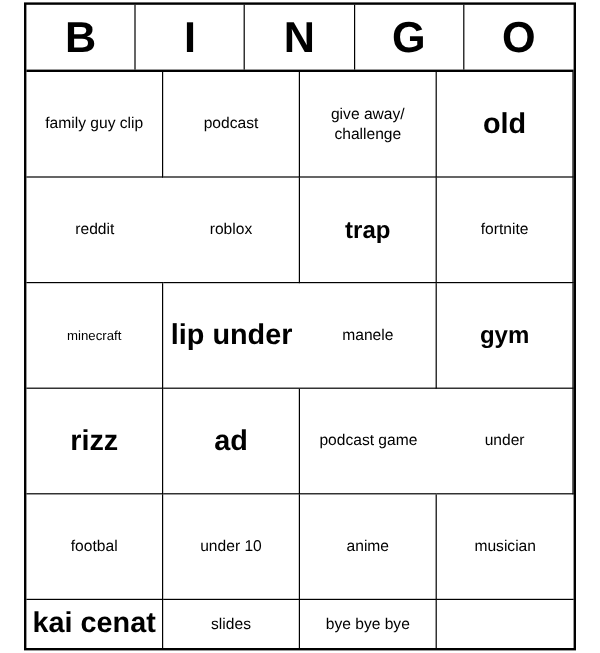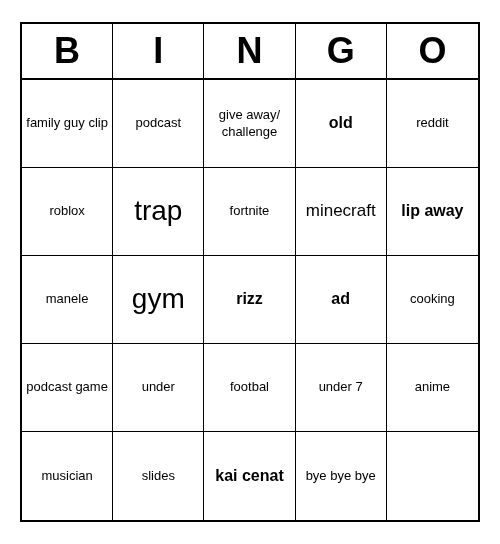--- a/index.html
+++ b/index.html
@@ -36,21 +36,21 @@
       padding: 6px 0;
       border-right: 1px solid #000;
     }
 
     .bingo-letter:last-child {
       border-right: none;
     }
 
     .bingo-grid {
       display: grid;
-      grid-template-columns: repeat(5, 1fr);
+      grid-template-columns: repeat(4, 1fr);
       grid-template-rows: repeat(5, 88px);
     }
 
     .bingo-cell {
       border-right: 1px solid #000;
       border-bottom: 1px solid #000;
       display: flex;
       justify-content: center;
       align-items: center;
       text-align: center;
@@ -61,27 +61,27 @@
 
     .bingo-cell:nth-child(5n) {
       border-right: none;
     }
 
     .bingo-cell:nth-child(n+21) {
       border-bottom: none;
     }
 
     .bingo-cell.large-text {
-      font-size: 16px;
+      font-size: 24px;
       font-weight: bold;
     }
 
     .bingo-cell.xlarge-text {
-      font-size: 28px;
-      font-weight: normal;
+      font-size: 20px;
+      font-weight: bold;
     }
   </style>
 </head>
 <body>
 
 <div class="bingo-card">
   <div class="bingo-header">
   <div class="bingo-letter">B</div>
       <div class="bingo-letter">I</div>
       <div class="bingo-letter">N</div>
@@ -90,30 +90,29 @@
     </div>
   <div class="bingo-grid">
   <div class="bingo-cell">family guy clip</div>
       <div class="bingo-cell">podcast</div>
       <div class="bingo-cell">give away/ challenge</div>
       <div class="bingo-cell large-text">old</div>
       <div class="bingo-cell">reddit</div>
       <div class="bingo-cell">roblox</div>
       <div class="bingo-cell xlarge-text">trap</div>
       <div class="bingo-cell">fortnite</div>
-      <div class="bingo-cell" style="font-size: 17px;">minecraft</div>
-      <div class="bingo-cell large-text">lip away</div>
+      <div class="bingo-cell" style="font-size: 11px;">minecraft</div>
+      <div class="bingo-cell large-text">lip under</div>
       <div class="bingo-cell">manele</div>
       <div class="bingo-cell xlarge-text">gym</div>
       <div class="bingo-cell large-text">rizz</div>
       <div class="bingo-cell large-text">ad</div>
-      <div class="bingo-cell">cooking</div>
       <div class="bingo-cell">podcast game</div>
       <div class="bingo-cell">under</div>
       <div class="bingo-cell">footbal</div>
-      <div class="bingo-cell">under 7</div>
+      <div class="bingo-cell">under 10</div>
       <div class="bingo-cell">anime</div>
       <div class="bingo-cell">musician</div>
+      <div class="bingo-cell large-text">kai cenat</div>
       <div class="bingo-cell">slides</div>
-      <div class="bingo-cell large-text">kai cenat</div>
       <div class="bingo-cell">bye bye bye</div>
     </div>
 </div>
 
 </body></html>

